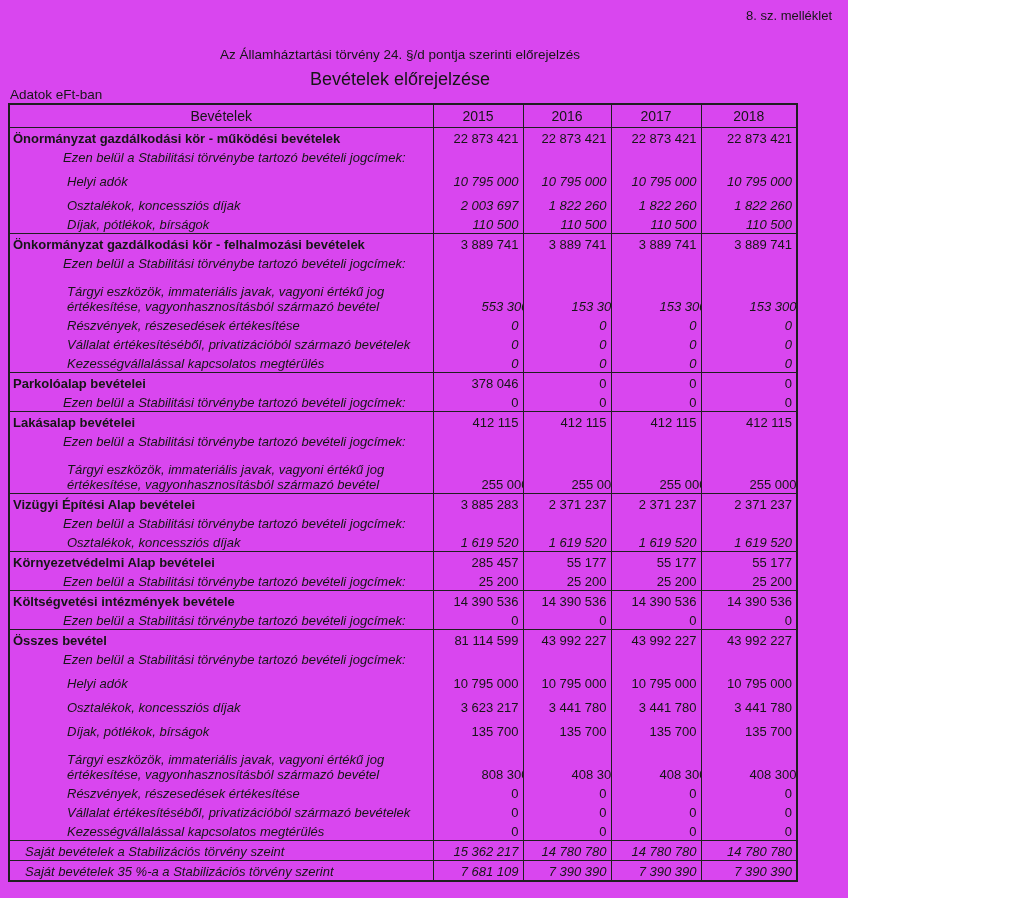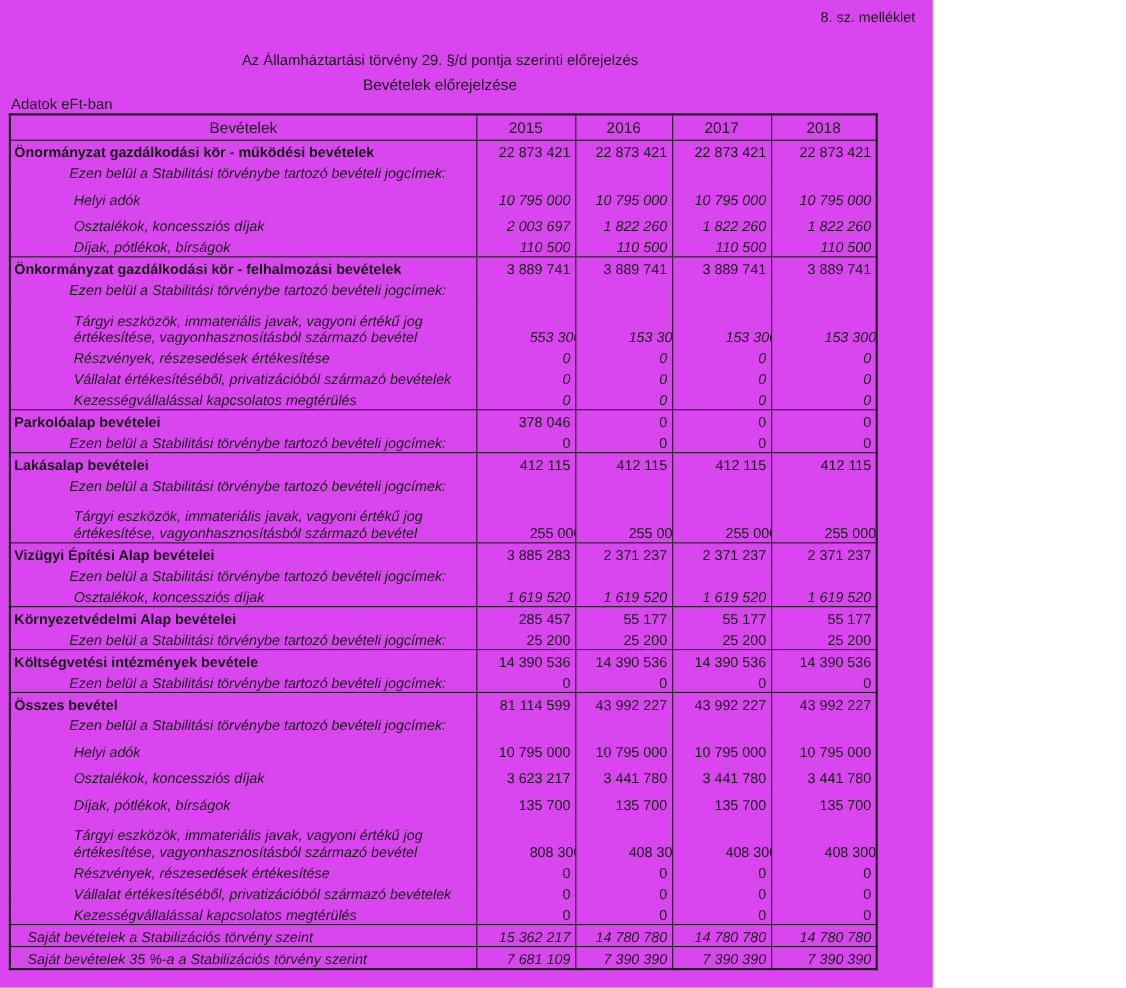--- a/index.html
+++ b/index.html
@@ -13,21 +13,21 @@
   }
   .attachment {
     position:absolute; top:8px; right:16px;
     font-size:13px;
   }
   .title-block {
     position:absolute; top:47px; left:0; width:800px;
     text-align:center;
   }
   .title-line1 { font-size:13.5px; margin-bottom:7px; }
-  .title-line2 { font-size:14px; }
+  .title-line2 { font-size:18px; }
   .units {
     position:absolute; top:87px; left:10px;
     font-size:13.5px;
   }
   table.forecast {
     position:absolute; top:103px; left:8px;
     width:788px;
     border-collapse:collapse;
     table-layout:fixed;
     border:2px solid #1f1f1f;
@@ -67,21 +67,21 @@
 
   tr.total td { font-style:italic;padding-left:15px; }
   tr.vi td.num { font-style:italic; }
 </style>
 </head>
 <body>
 
 <div class="page">
   <div class="attachment">8. sz. melléklet</div>
   <div class="title-block">
-    <div class="title-line1">Az Államháztartási törvény 29. §/d pontja szerinti előrejelzés</div>
+    <div class="title-line1">Az Államháztartási törvény 24. §/d pontja szerinti előrejelzés</div>
     <div class="title-line2">Bevételek előrejelzése</div>
   </div>
   <div class="units">Adatok eFt-ban</div>
 
   <table class="forecast">
     <colgroup>
       <col style="width:424px">
       <col style="width:90px">
       <col style="width:88px">
       <col style="width:90px">

